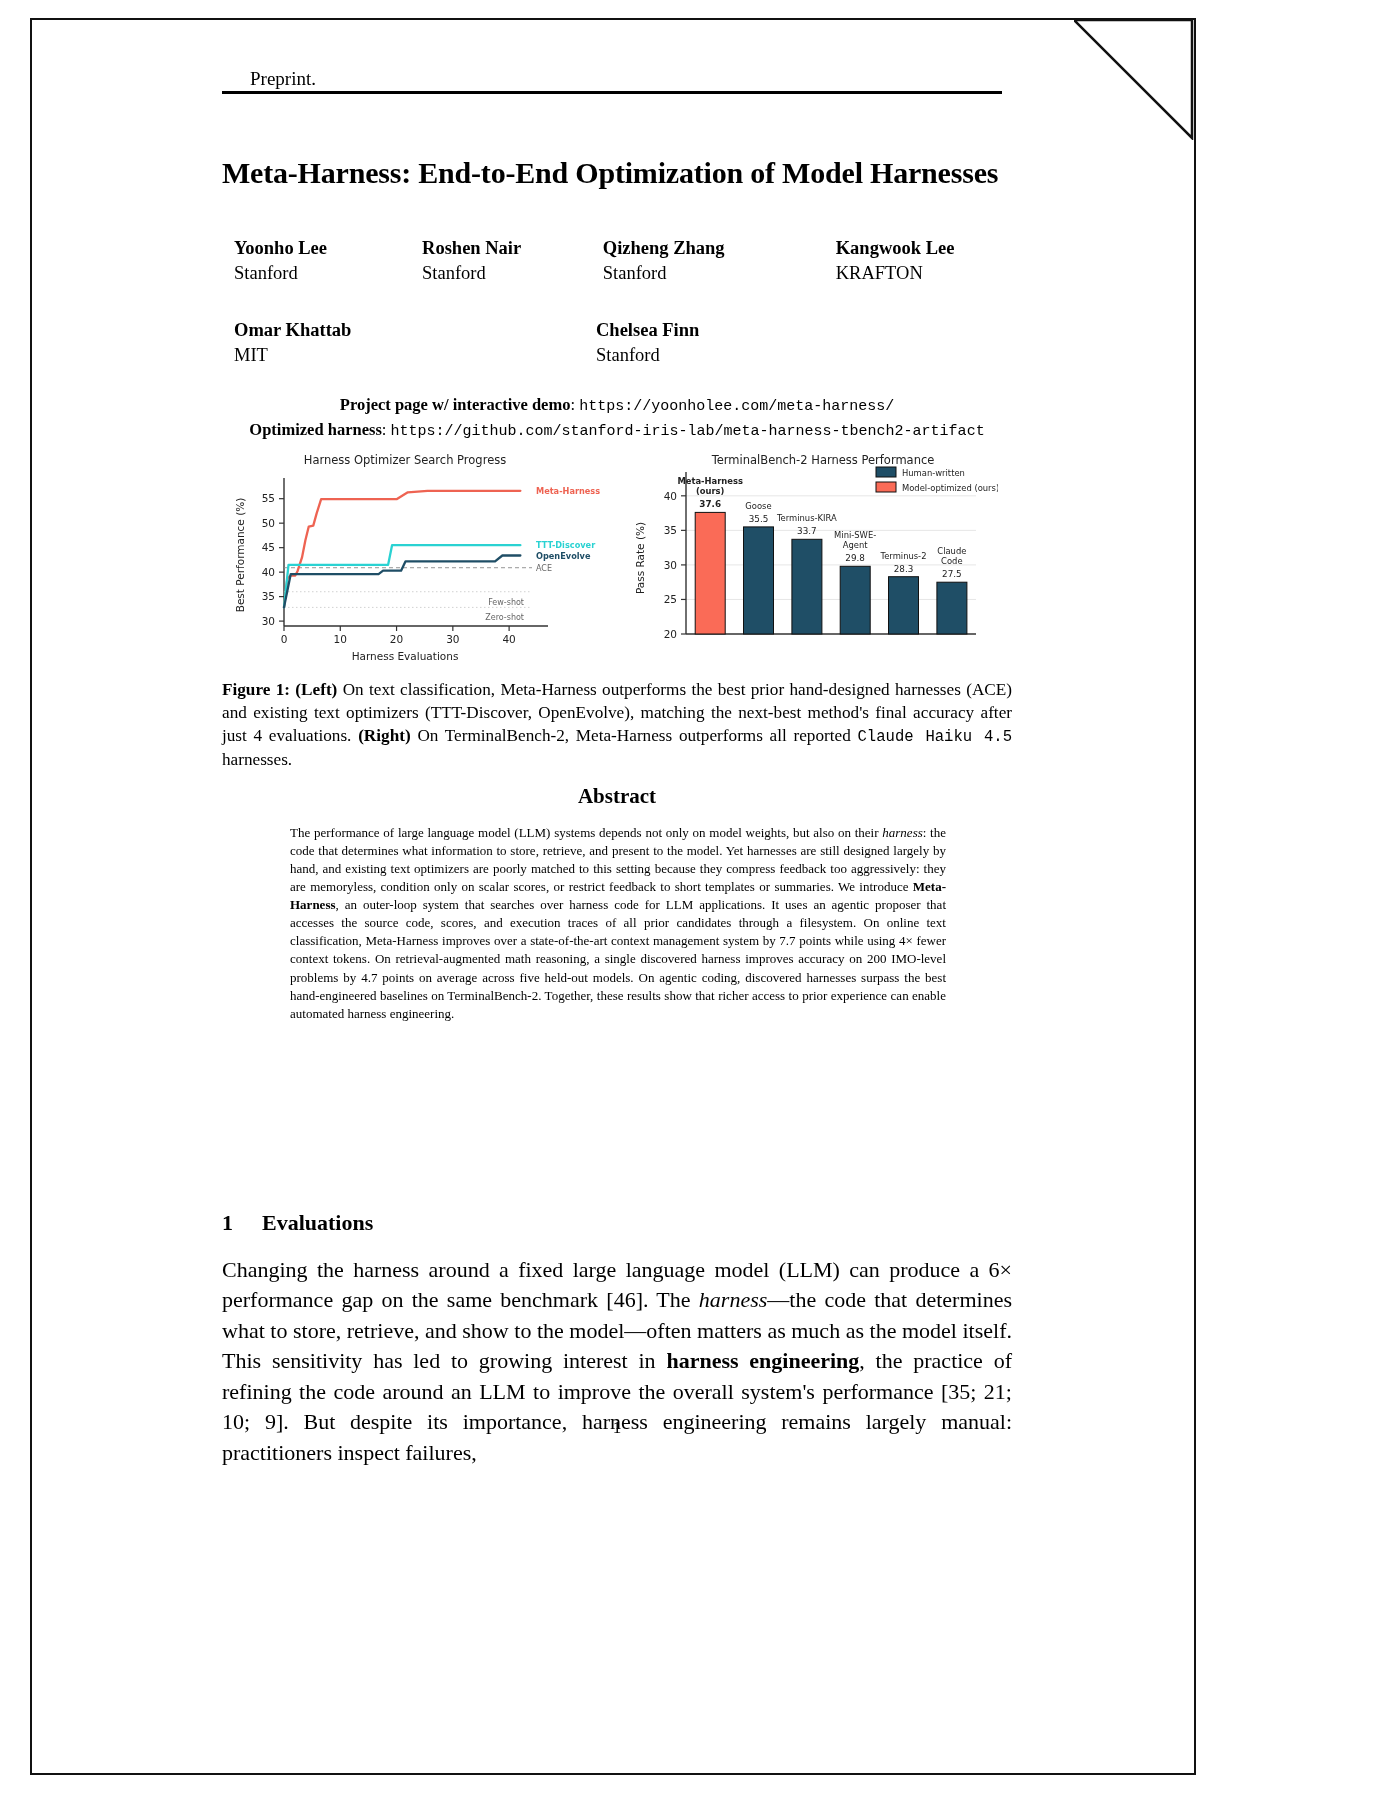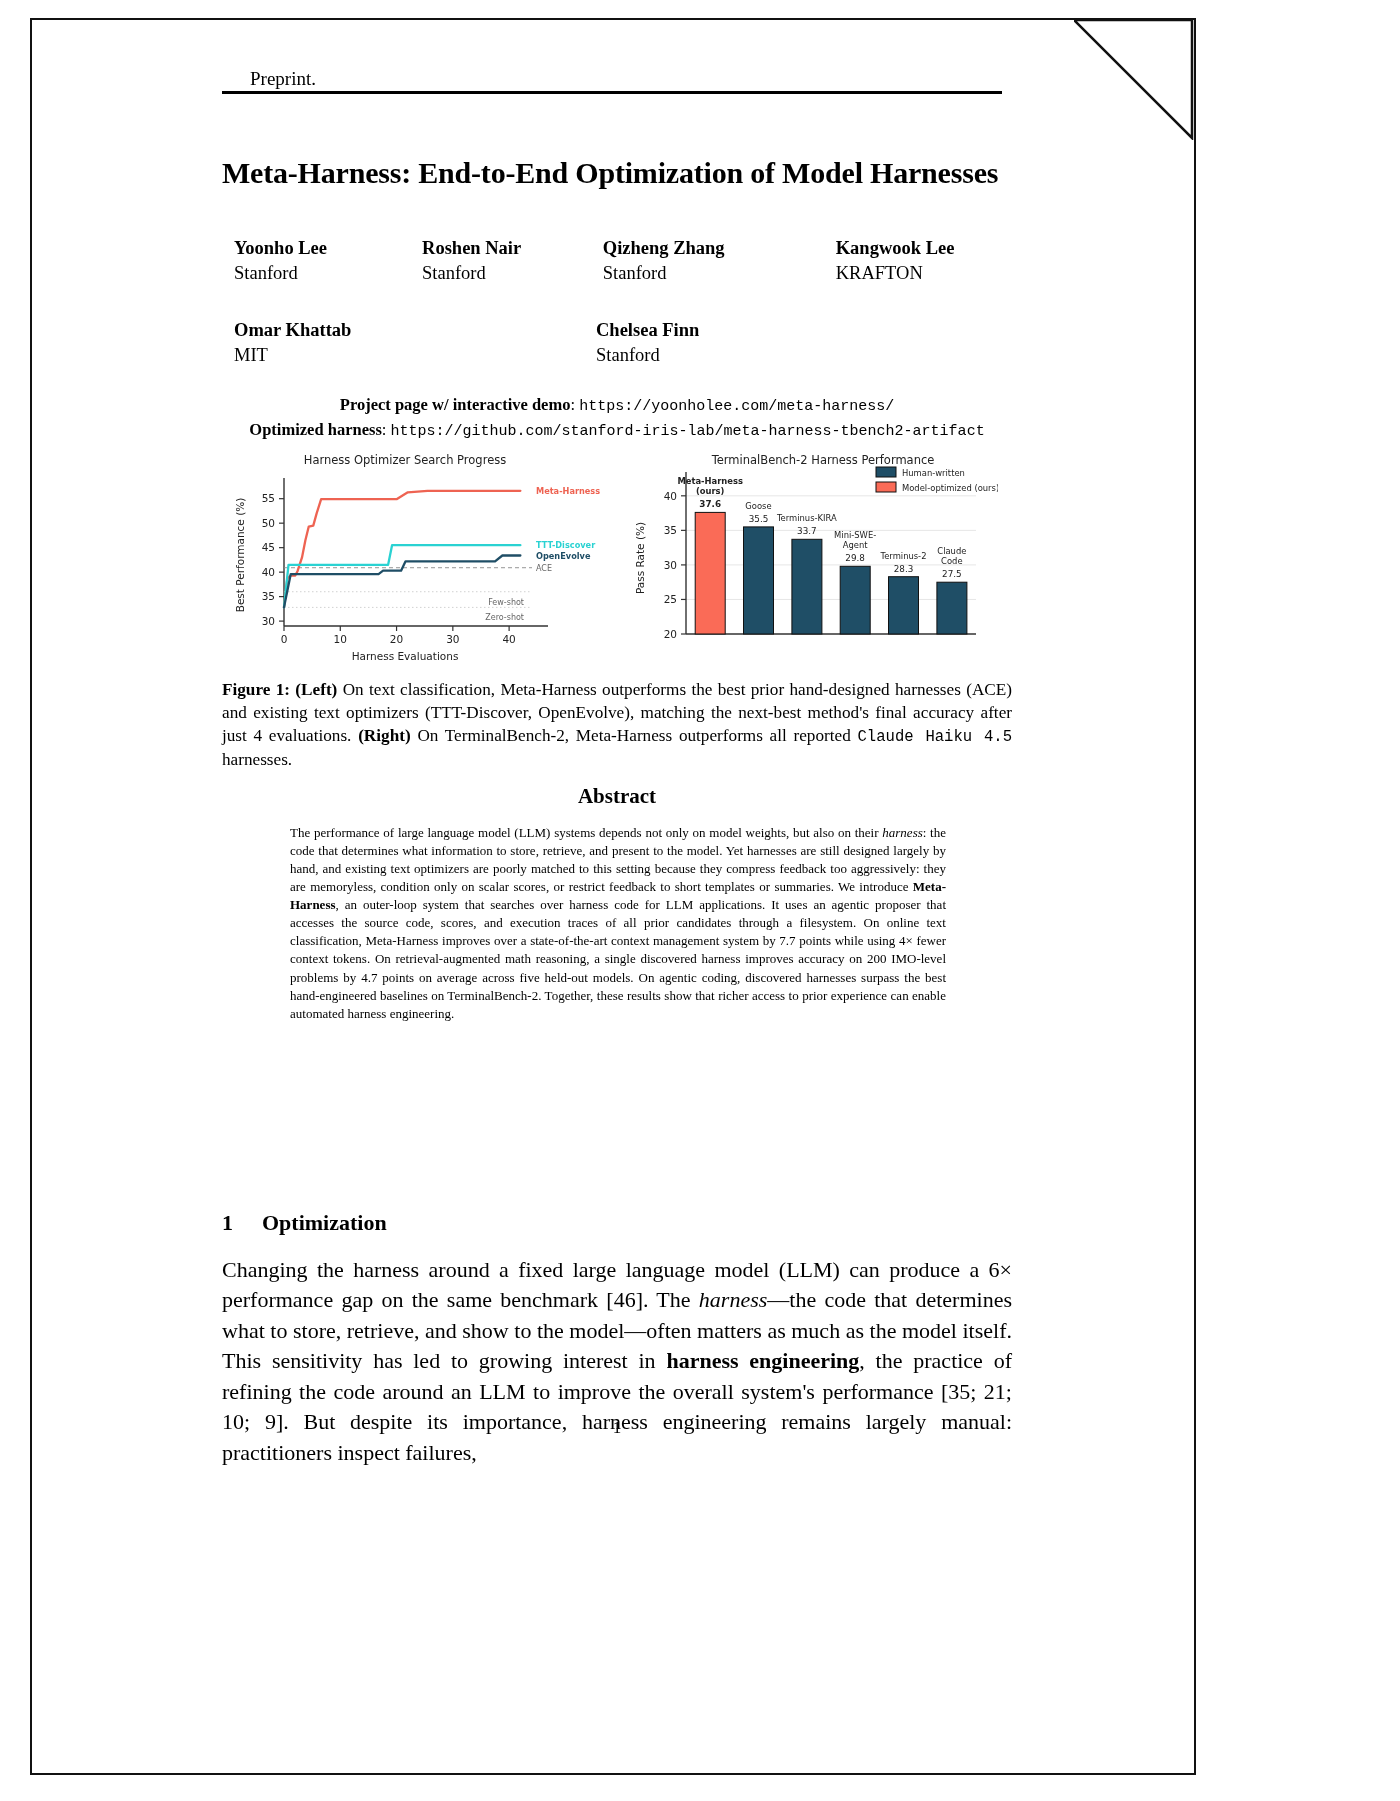--- a/index.html
+++ b/index.html
@@ -289,18 +289,18 @@
     <b>(Right)</b>
     <span>On TerminalBench-2, Meta-Harness outperforms all reported</span>
     <span class="mono">Claude Haiku 4.5</span>
     <span>harnesses.</span>
   </div>
 
   <div class="abstract-head">Abstract</div>
   <div class="abstract-body" id="abstract-body"><span>The performance of large language model (LLM) systems depends not only on model weights, but also on their </span><i>harness</i><span>: the code that determines what information to store, retrieve, and present to the model. Yet harnesses are still designed largely by hand, and existing text optimizers are poorly matched to this setting because they compress feedback too aggressively: they are memoryless, condition only on scalar scores, or restrict feedback to short templates or summaries. We introduce </span><b>Meta-Harness</b><span>, an outer-loop system that searches over harness code for LLM applications. It uses an agentic proposer that accesses the source code, scores, and execution traces of all prior candidates through a filesystem. On online text classification, Meta-Harness improves over a state-of-the-art context management system by 7.7 points while using 4× fewer context tokens. On retrieval-augmented math reasoning, a single discovered harness improves accuracy on 200 IMO-level problems by 4.7 points on average across five held-out models. On agentic coding, discovered harnesses surpass the best hand-engineered baselines on TerminalBench-2. Together, these results show that richer access to prior experience can enable automated harness engineering.</span></div>
 
   <div class="sec-head">
-    <span class="num">1</span><span>Optimization</span>
+    <span class="num">1</span><span>Evaluations</span>
   </div>
   <div class="sec-body" id="section-body"><span>Changing the harness around a fixed large language model (LLM) can produce a 6× performance gap on the same benchmark [46]. The </span><i>harness</i><span>—the code that determines what to store, retrieve, and show to the model—often matters as much as the model itself. This sensitivity has led to growing interest in </span><b>harness engineering</b><span>, the practice of refining the code around an LLM to improve the overall system's performance [35; 21; 10; 9]. But despite its importance, harness engineering remains largely manual: practitioners inspect failures,</span></div>
 
   <div class="folio">1</div>
 </div>
 
 </body></html>

